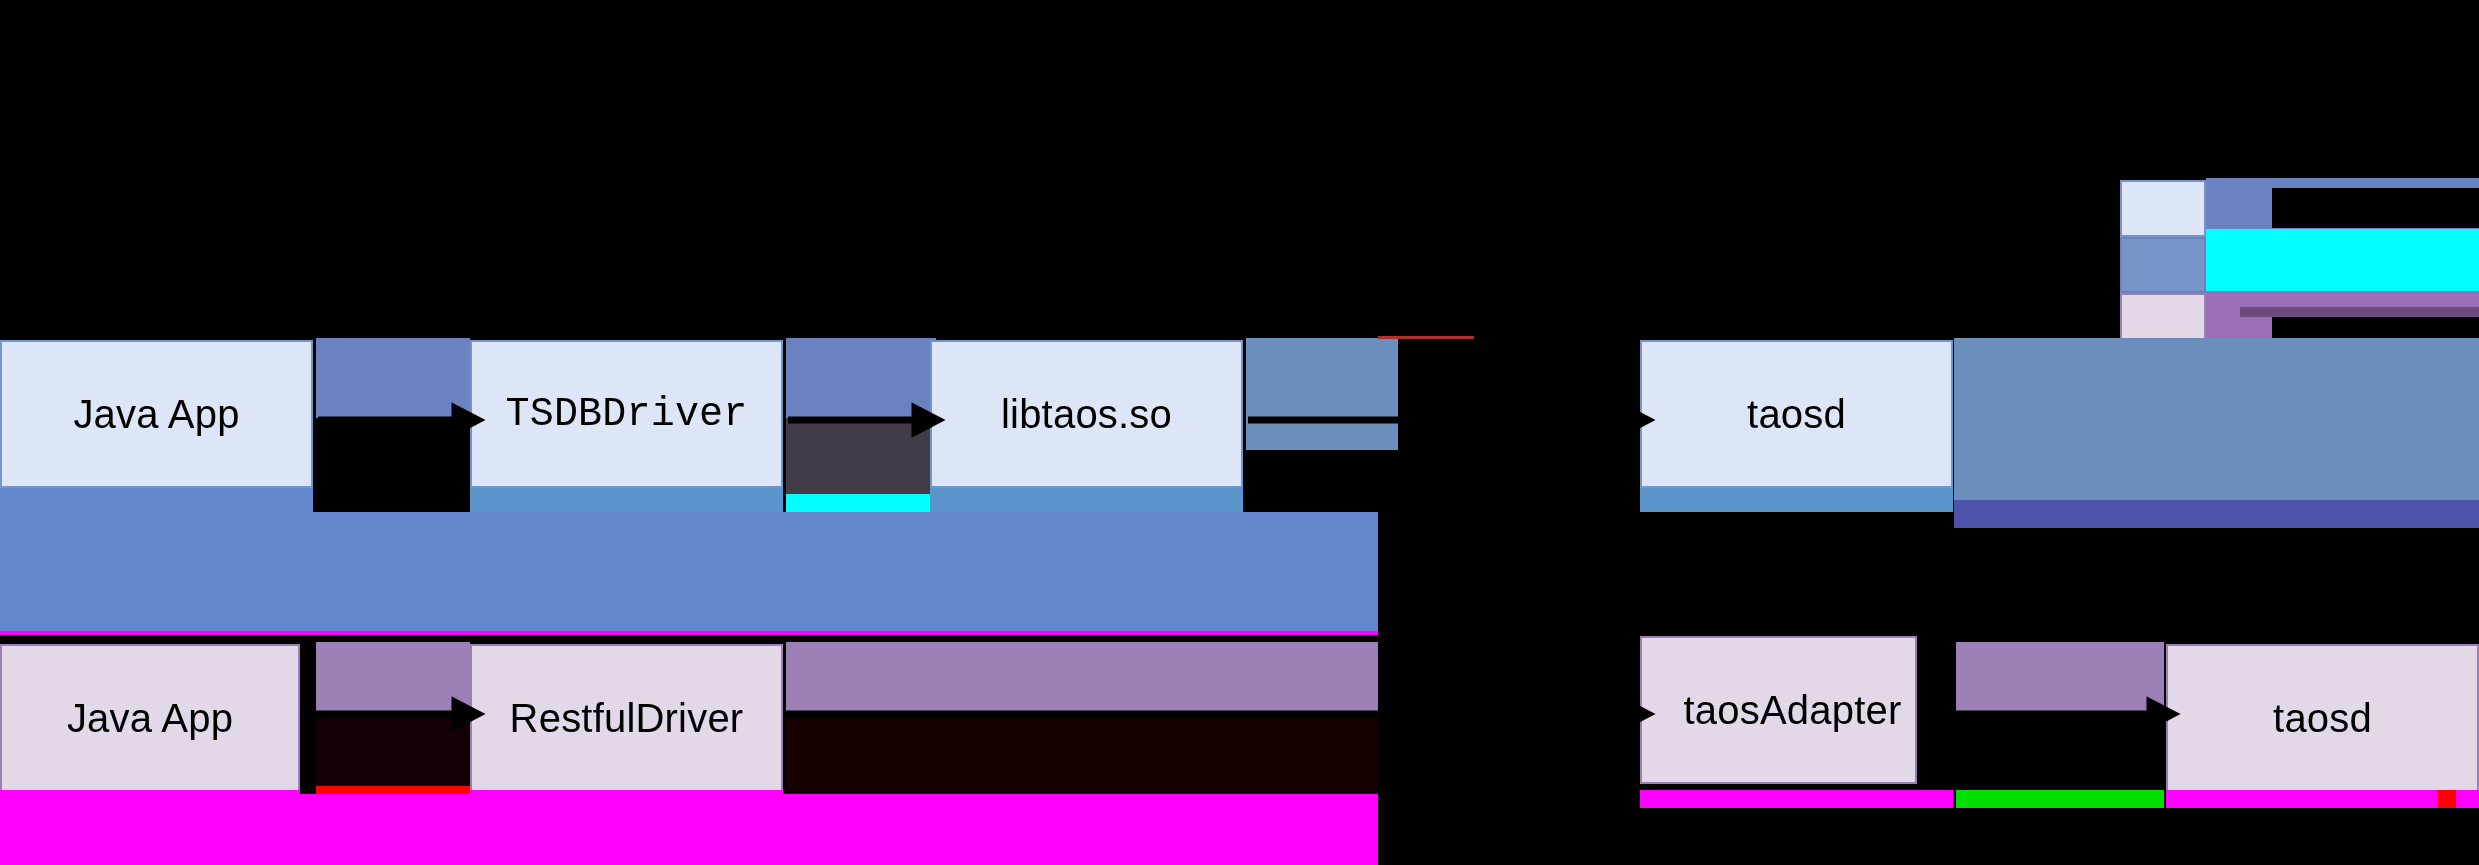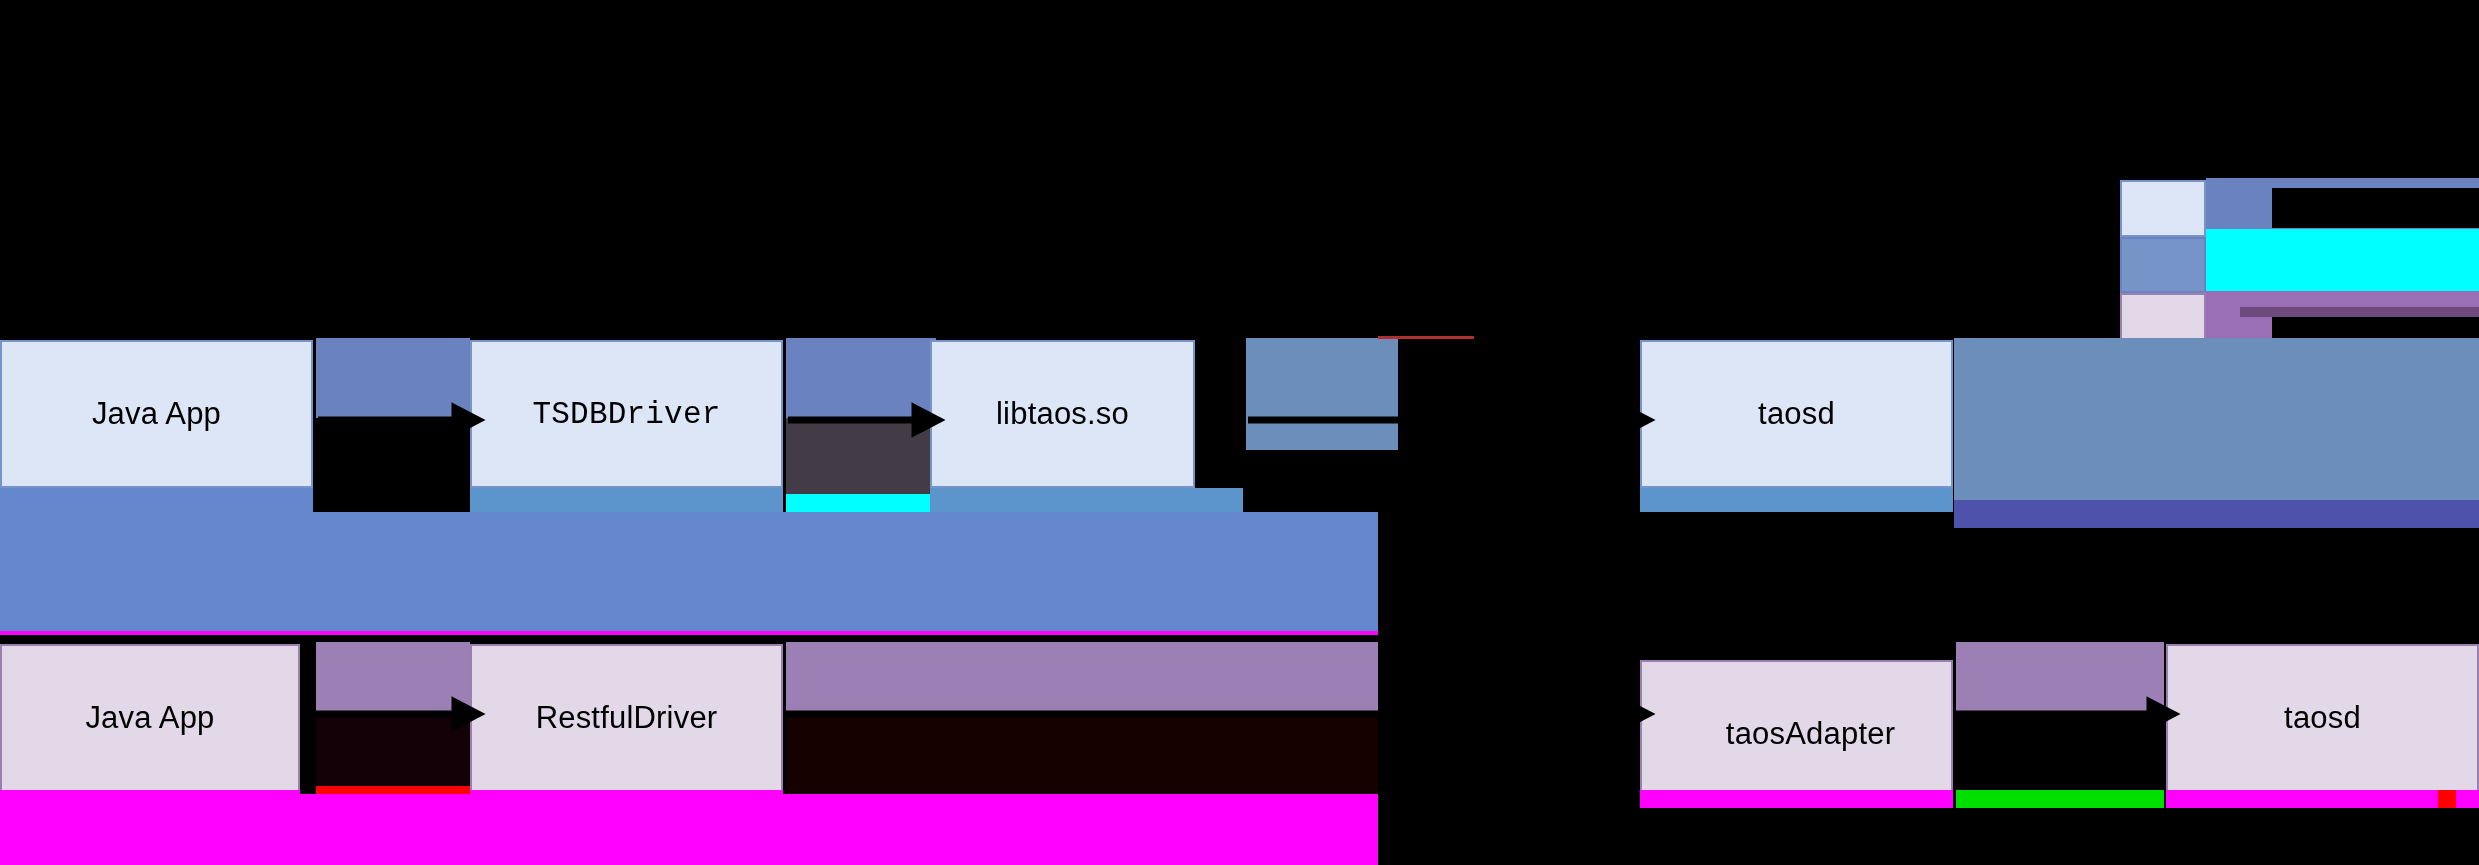--- a/index.html
+++ b/index.html
@@ -19,21 +19,21 @@
   }
   .abs { position: absolute; }
 
   
   .node {
     position: absolute;
     display: flex;
     align-items: center;
     justify-content: center;
     box-sizing: border-box;
-    font-size: 31px;
+    font-size: 40px;
     color: #000000;
     letter-spacing: 0.2px;
     white-space: nowrap;
   }
   .node.native {
     background: #dce6f6;
     border: 2px solid #7694c8;
   }
   .node.rest {
     background: #e2d8e8;
@@ -84,21 +84,21 @@
   <div class="plate" style="left:1954px; top:500px; width:525px; height:28px; background:#4f52ab;"></div>
 
   <div class="node native" style="left:0px; top:340px; width:313px; height:148px;">
     <span>Java App</span>
   </div>
 
   <div class="node native" style="left:470px; top:340px; width:313px; height:148px;font-family:Liberation Mono, monospace;">
     <span>TSDBDriver</span>
   </div>
 
-  <div class="node native" style="left:930px; top:340px; width:265px; height:148px;">
+  <div class="node native" style="left:930px; top:340px; width:313px; height:148px;">
     <span>libtaos.so</span>
   </div>
 
   <div class="node native" style="left:1640px; top:340px; width:313px; height:148px;">
     <span>taosd</span>
   </div>
 
   <div class="plate" style="left:0px; top:488px; width:313px; height:24px; background:#6486cd;"></div>
   <div class="plate" style="left:470px; top:488px; width:313px; height:24px; background:#5b95cb;"></div>
   <div class="plate" style="left:930px; top:488px; width:313px; height:24px; background:#5b95cb;"></div>
@@ -130,21 +130,21 @@
   <div class="plate" style="left:1956px; top:790px; width:208px; height:18px; background:#00e000;"></div>
 
   <div class="node rest" style="left:0px; top:644px; width:300px; height:148px;">
     <span>Java App</span>
   </div>
 
   <div class="node rest" style="left:470px; top:644px; width:313px; height:148px;">
     <span>RestfulDriver</span>
   </div>
 
-  <div class="node rest" style="left:1640px; top:660px; width:313px; height:148px;padding-left:28px;">
+  <div class="node rest" style="left:1640px; top:636px; width:277px; height:148px;padding-left:28px;">
     <span>taosAdapter</span>
   </div>
 
   <div class="node rest" style="left:2166px; top:644px; width:313px; height:148px;">
     <span>taosd</span>
   </div>
 
   <div class="plate" style="left:0px; top:794px; width:1378px; height:71px; background:#ff00ff;"></div>
   <div class="plate" style="left:0px; top:790px; width:300px; height:20px; background:#ff00ff;"></div>
   <div class="plate" style="left:470px; top:790px; width:313px; height:20px; background:#ff00ff;"></div>

